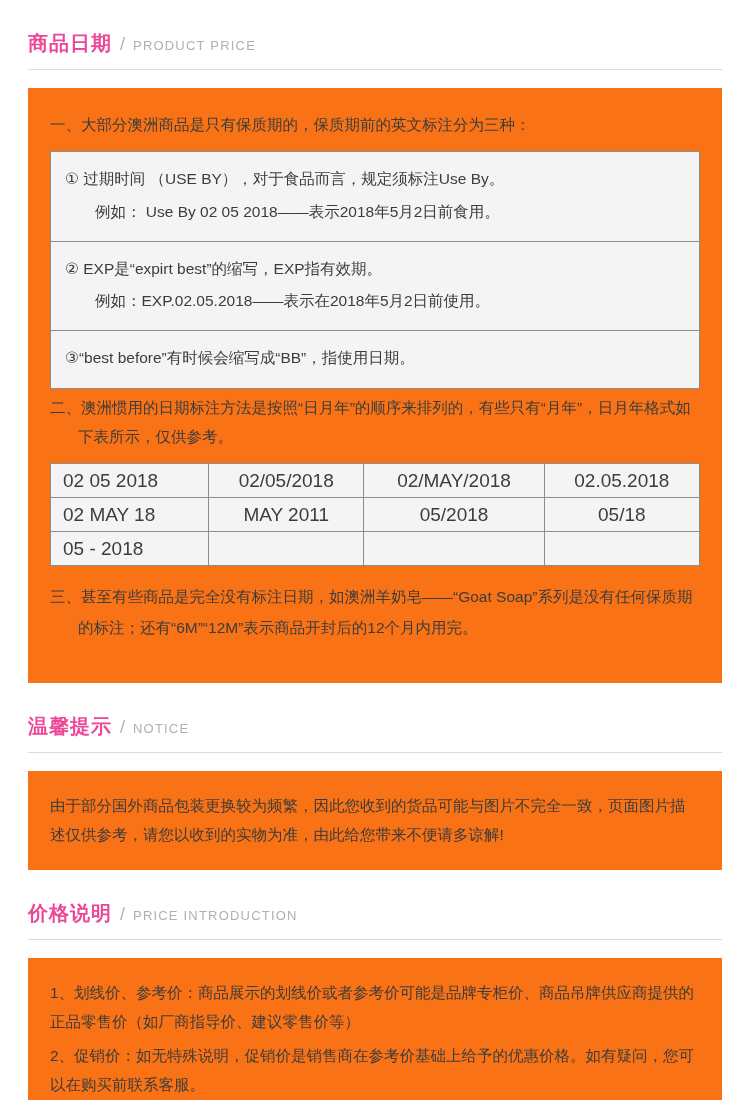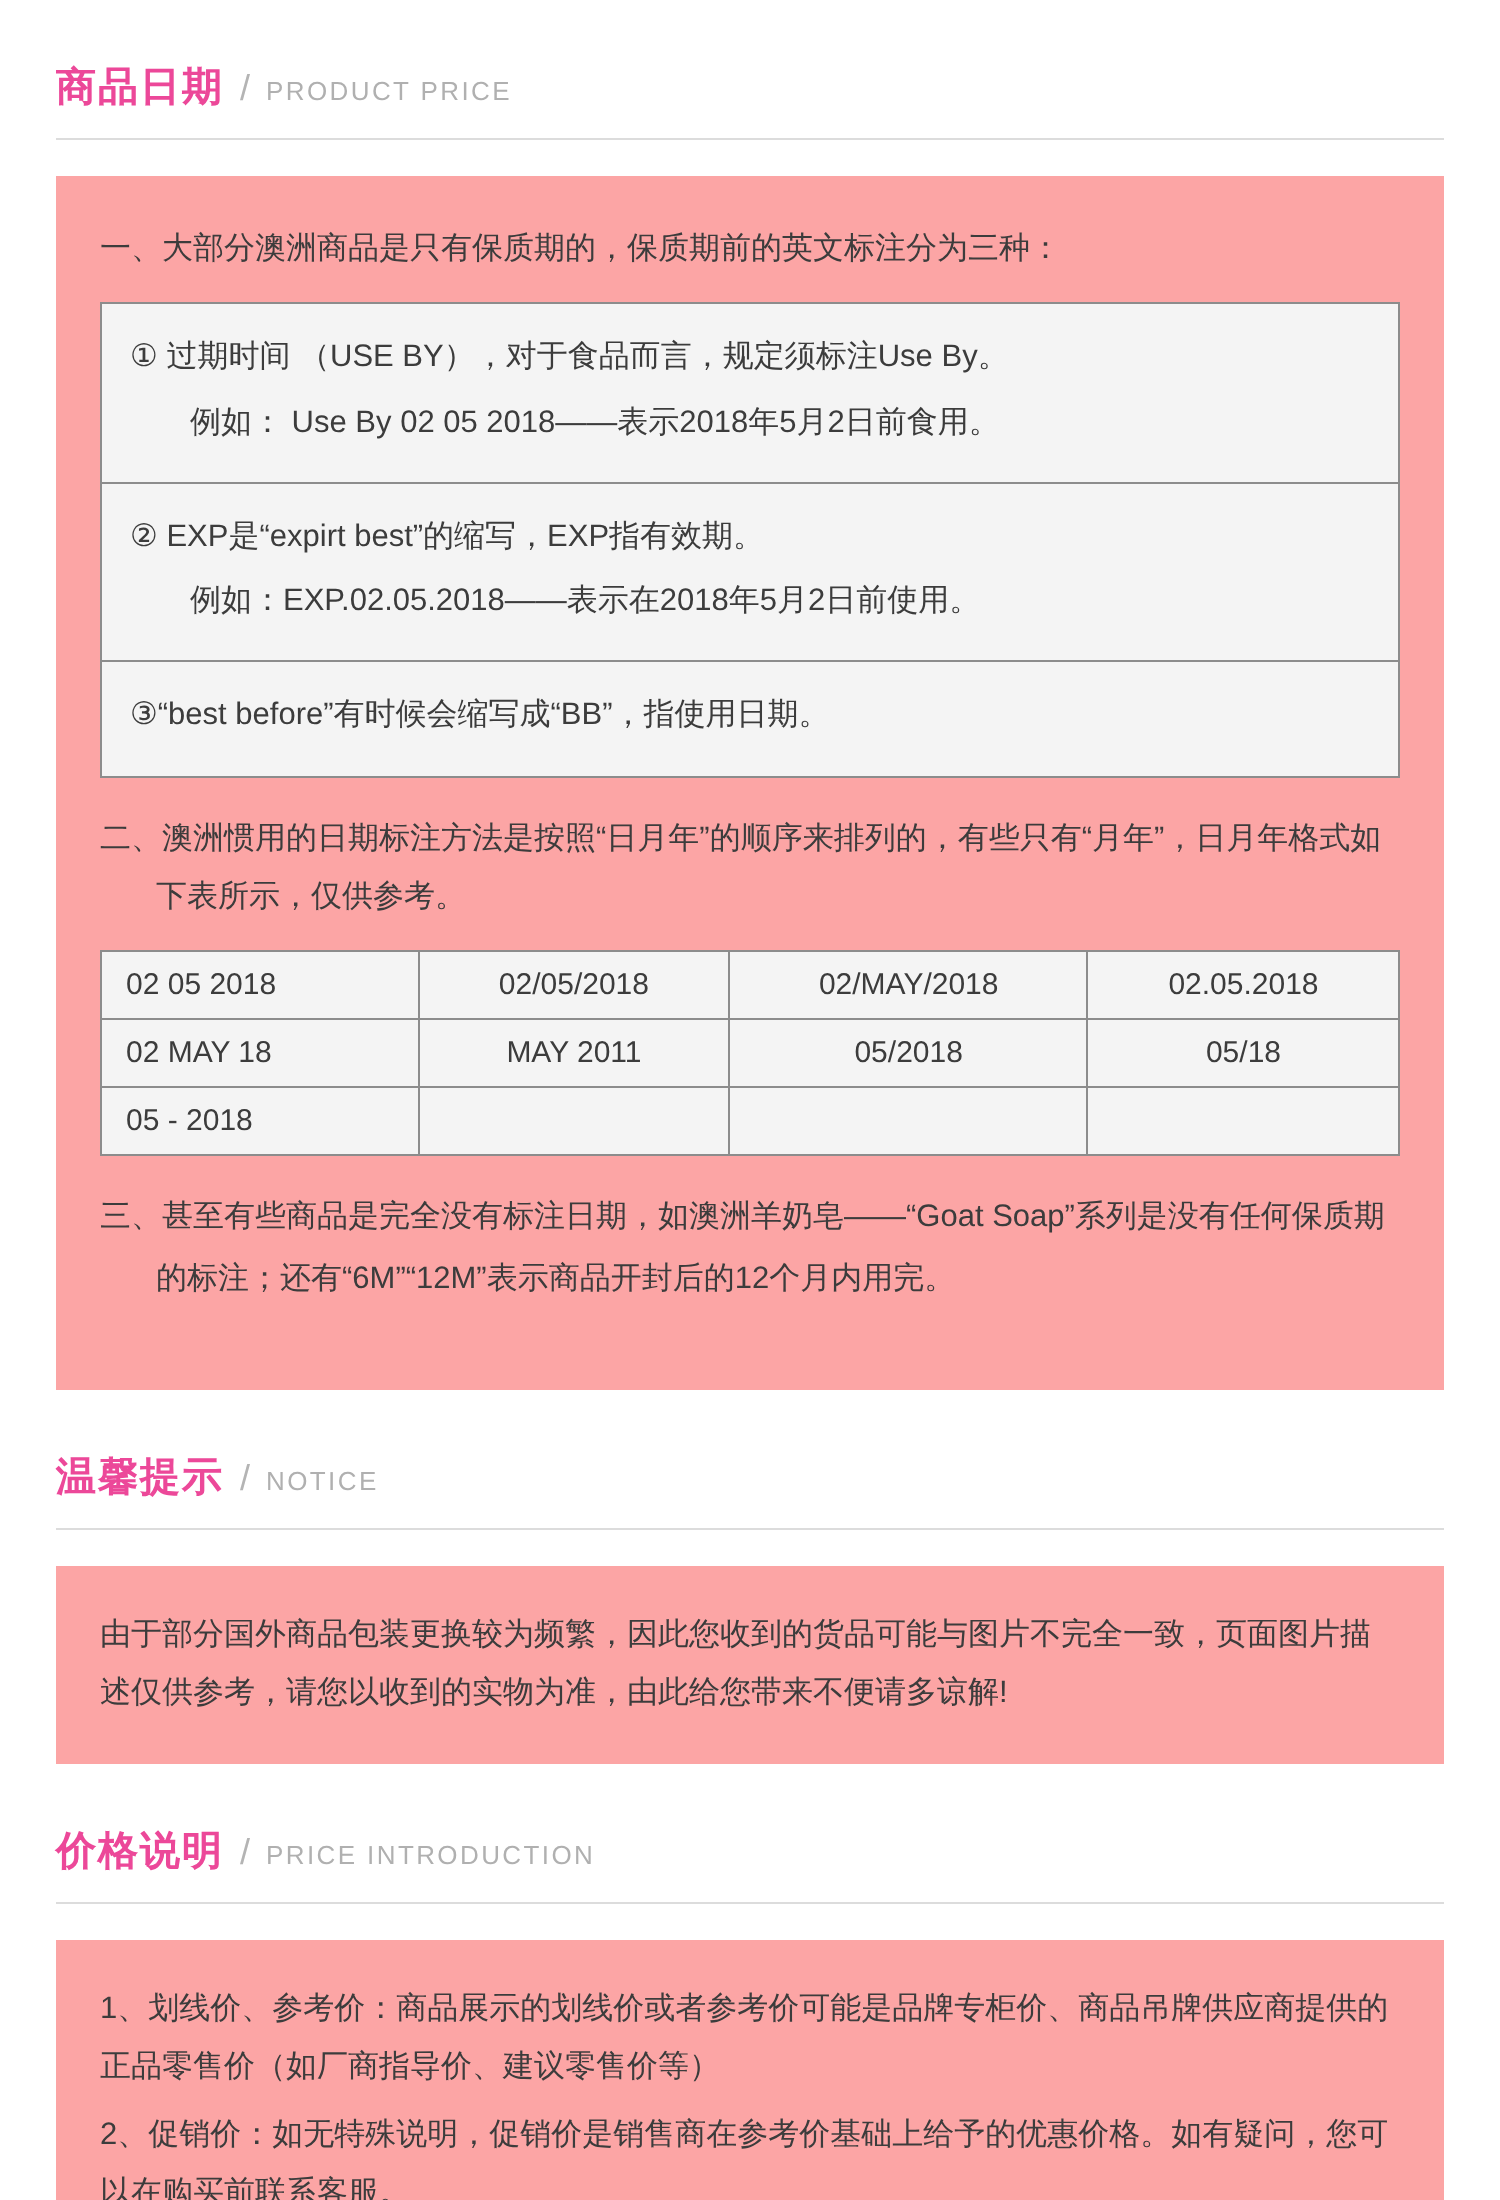--- a/index.html
+++ b/index.html
@@ -40,21 +40,21 @@
     font-weight: normal;
   }
   .section-head .en {
     font-size: 13px;
     color: #b0b0b0;
     letter-spacing: 1.2px;
   }
 
   
   .block {
-    background: #fca5a5;
+    background: #f97316;
     padding: 22px 22px 24px 22px;
     margin-top: 18px;
   }
   .block.tight { padding: 20px 22px; }
 
   .para {
     font-size: 15.5px;
     line-height: 1.9;
     color: #3c3c3c;
     margin: 0;
@@ -67,41 +67,41 @@
     color: #3c3c3c;
     margin: 0 0 2px 0;
   }
   .list-item.sub {
     padding-left: 30px;
   }
 
   
   .boxed {
     border: 1px solid #8c8c8c;
-    margin: 12px 0 16px 0;
+    margin: 12px 0 4px 0;
     background: #f4f4f4;
   }
   .boxed-row {
     padding: 12px 14px 12px 14px;
     border-bottom: 1px solid #8c8c8c;
   }
   .boxed-row:last-child { border-bottom: none; }
 
   
   table.date-table {
     border-collapse: collapse;
     width: 100%;
     margin: 12px 0 16px 0;
     background: #f4f4f4;
   }
   table.date-table td {
     border: 1px solid #8c8c8c;
     height: 34px;
     padding: 5px 10px;
-    font-size: 15px;
+    font-size: 19px;
     color: #3c3c3c;
     text-align: center;
     white-space: nowrap;
   }
   table.date-table td.left {
     text-align: left;
     padding-left: 12px;
   }
   table.date-table td.empty { }
 

